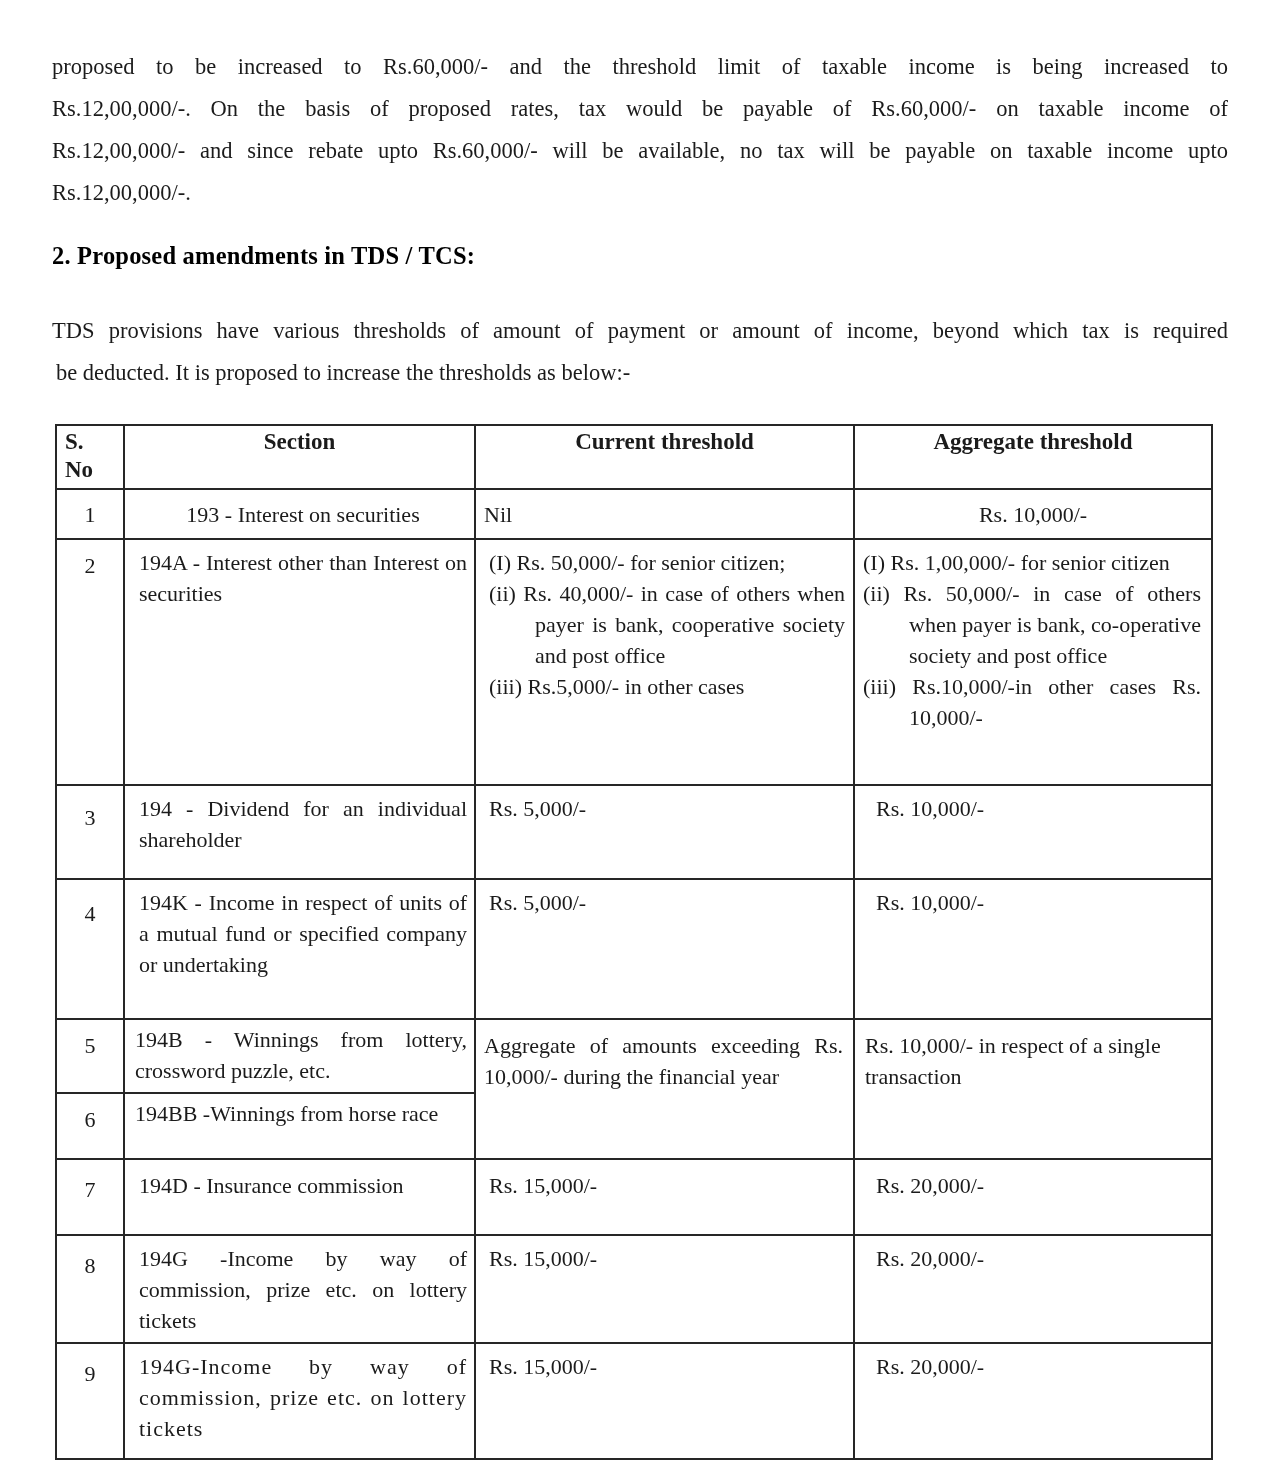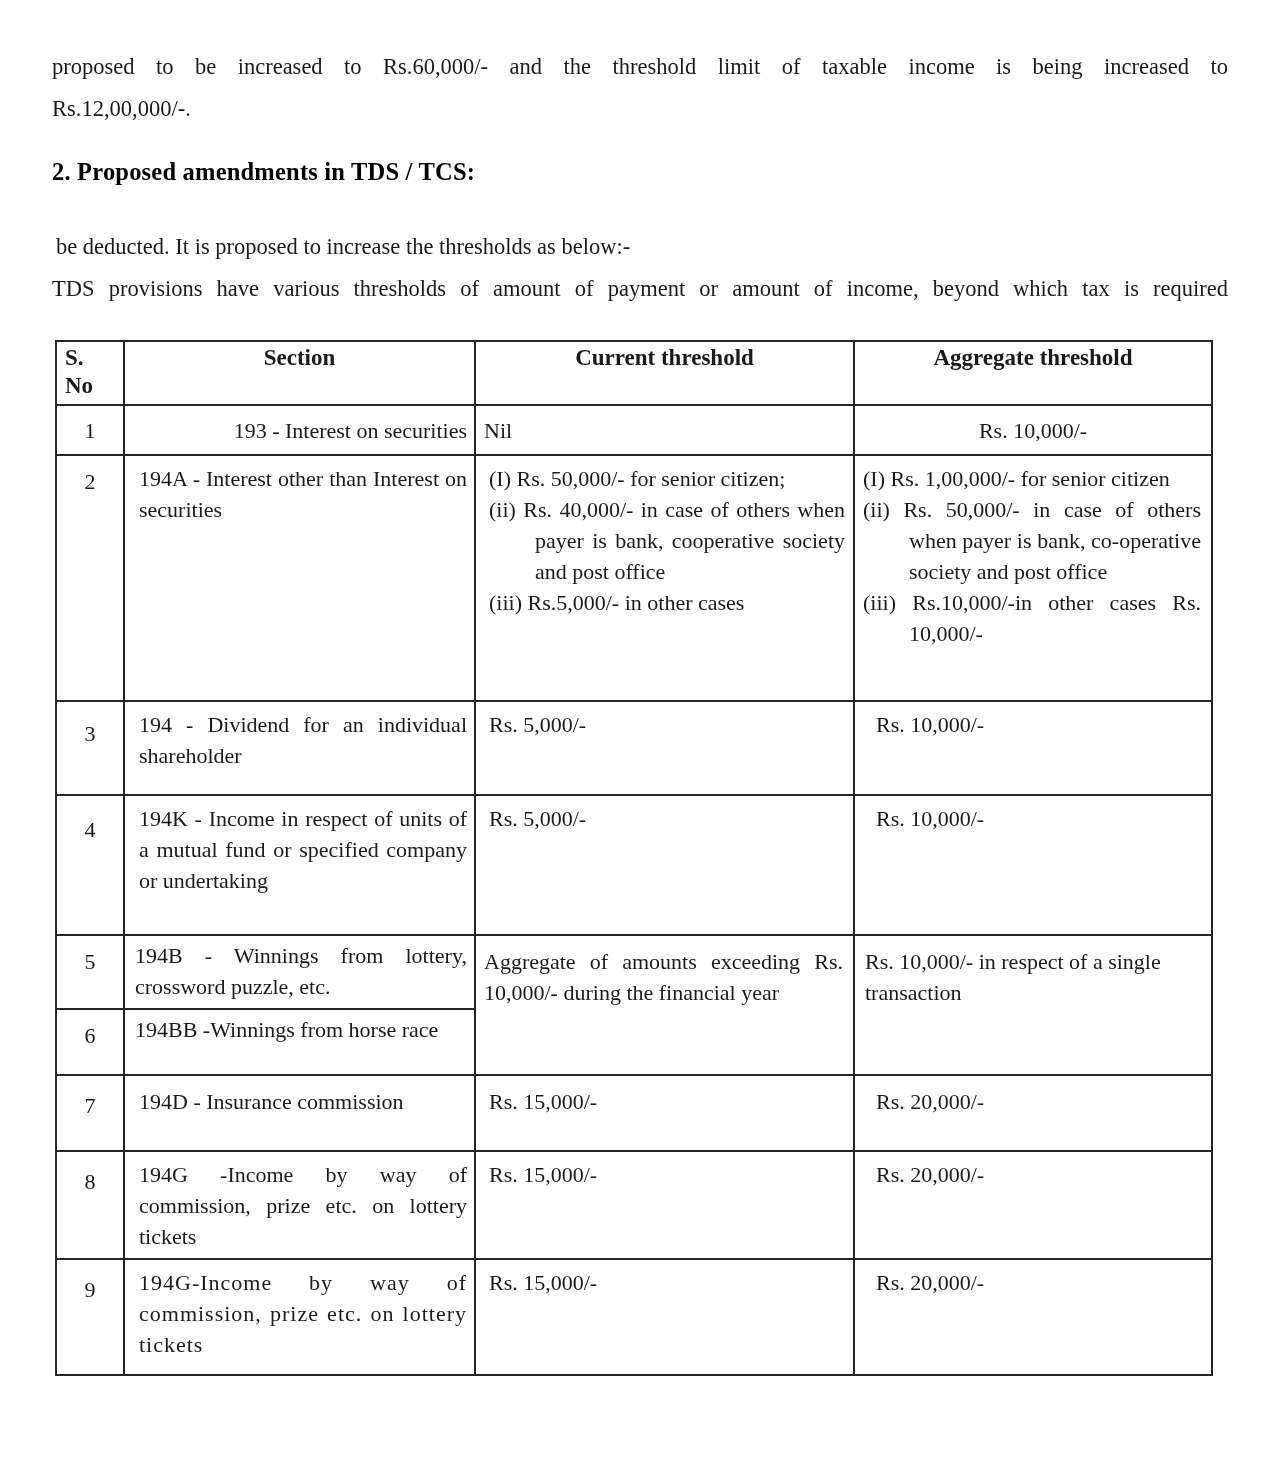--- a/index.html
+++ b/index.html
@@ -80,28 +80,30 @@
   }
   .ls1{letter-spacing:1px;}
 </style>
 </head>
 <body>
 
 <div class="page">
 
   <div class="para1">
     <div class="pline">proposed to be increased to Rs.60,000/- and the threshold limit of taxable income is being increased to</div>
+    <div class="pline">Rs.12,00,000/-. On the basis of proposed rates, tax would be payable of Rs.60,000/- on taxable income of</div>
+    <div class="pline">Rs.12,00,000/- and since rebate upto Rs.60,000/- will be available, no tax will be payable on taxable income upto</div>
     <div class="pline last">Rs.12,00,000/-.</div>
   </div>
 
   <h2 class="heading">2. Proposed amendments in TDS / TCS:</h2>
 
   <div class="para2">
+    <div class="pline">TDS provisions have various thresholds of amount of payment or amount of income, beyond which tax is required</div>
     <div class="pline last p2line2">be deducted. It is proposed to increase the thresholds as below:-</div>
-    <div class="pline">TDS provisions have various thresholds of amount of payment or amount of income, beyond which tax is required</div>
   </div>
 
   <table class="tds">
     <colgroup>
         <col class="c1">
         <col class="c2">
         <col class="c3">
         <col class="c4">
       </colgroup>
 
@@ -111,21 +113,21 @@
         <div>S.</div>
         <div>No</div>
       </th>
       <th class="th-c">Section</th>
       <th class="th-c">Current threshold</th>
       <th class="th-c">Aggregate threshold</th>
     </tr>
 
     <tr style="height:50px;" class="vmid">
       <td class="c-sno">1</td>
-      <td class="c-sec" style="text-align:right;border-radius:22px;">193 - Interest on securities</td>
+      <td class="c-sec" style="text-align:center;border-radius:22px;">193 - Interest on securities</td>
       <td class="c-cur" style="padding-left:8px;">Nil</td>
       <td class="c-pro center">Rs. 10,000/-</td>
     </tr>
 
     <tr style="height:246px;">
       <td class="c-sno">2</td>
       <td class="c-sec">194A - Interest other than Interest on securities</td>
       <td class="c-cur list">
         <div class="ti">(I) Rs. 50,000/- for senior citizen;</div>
         <div class="ti">(ii) Rs. 40,000/- in case of others when payer is bank, cooperative society and post office</div>

